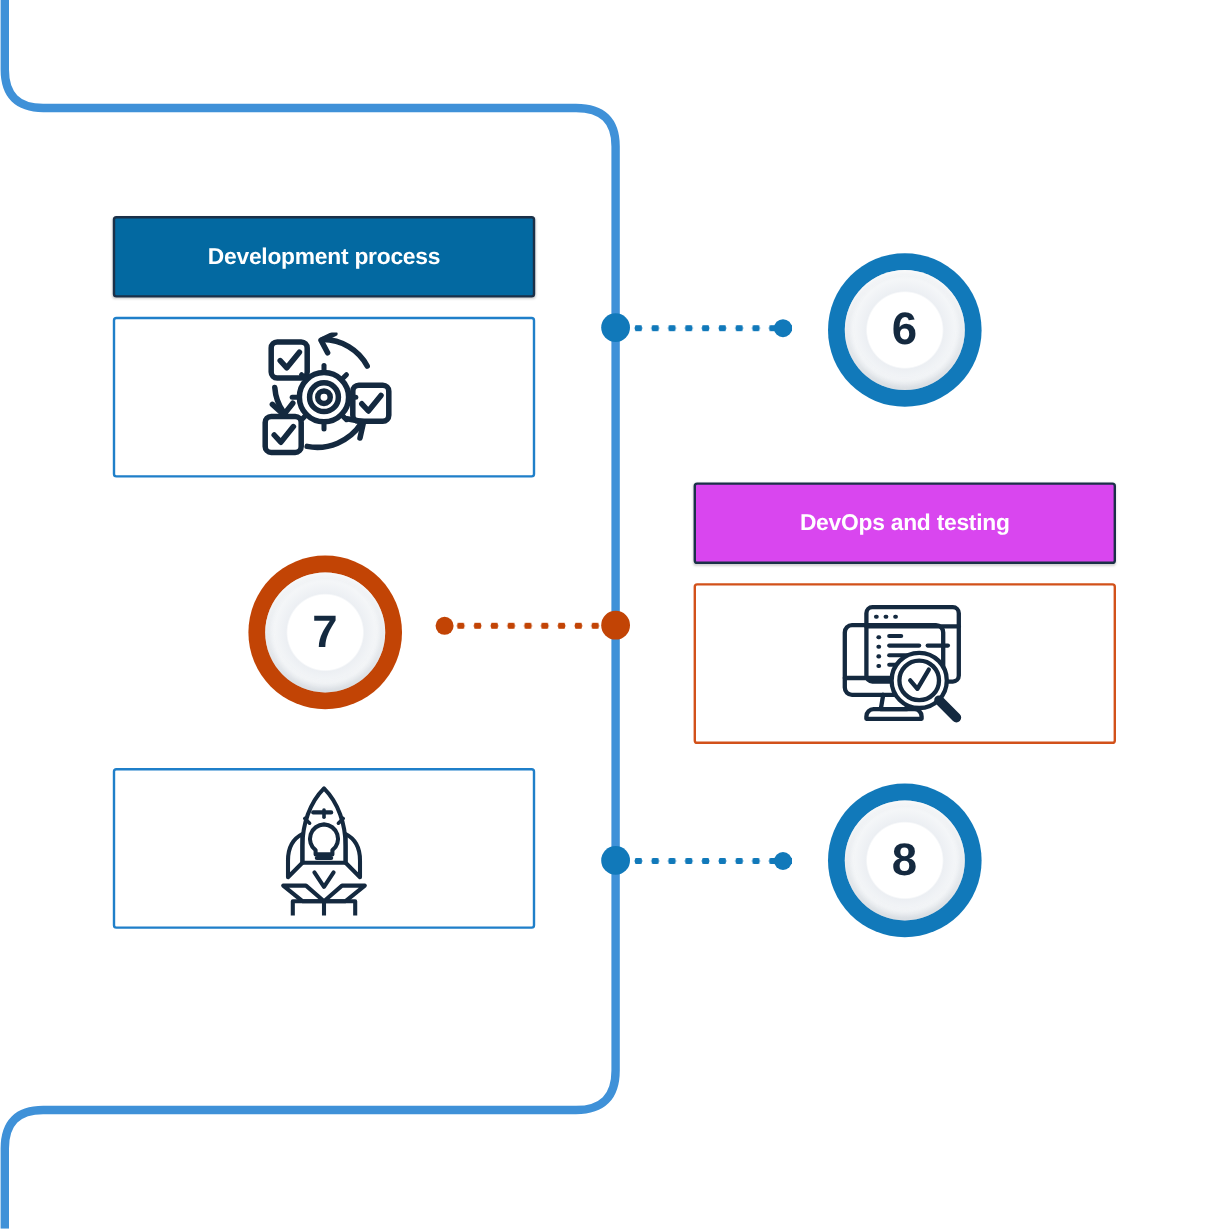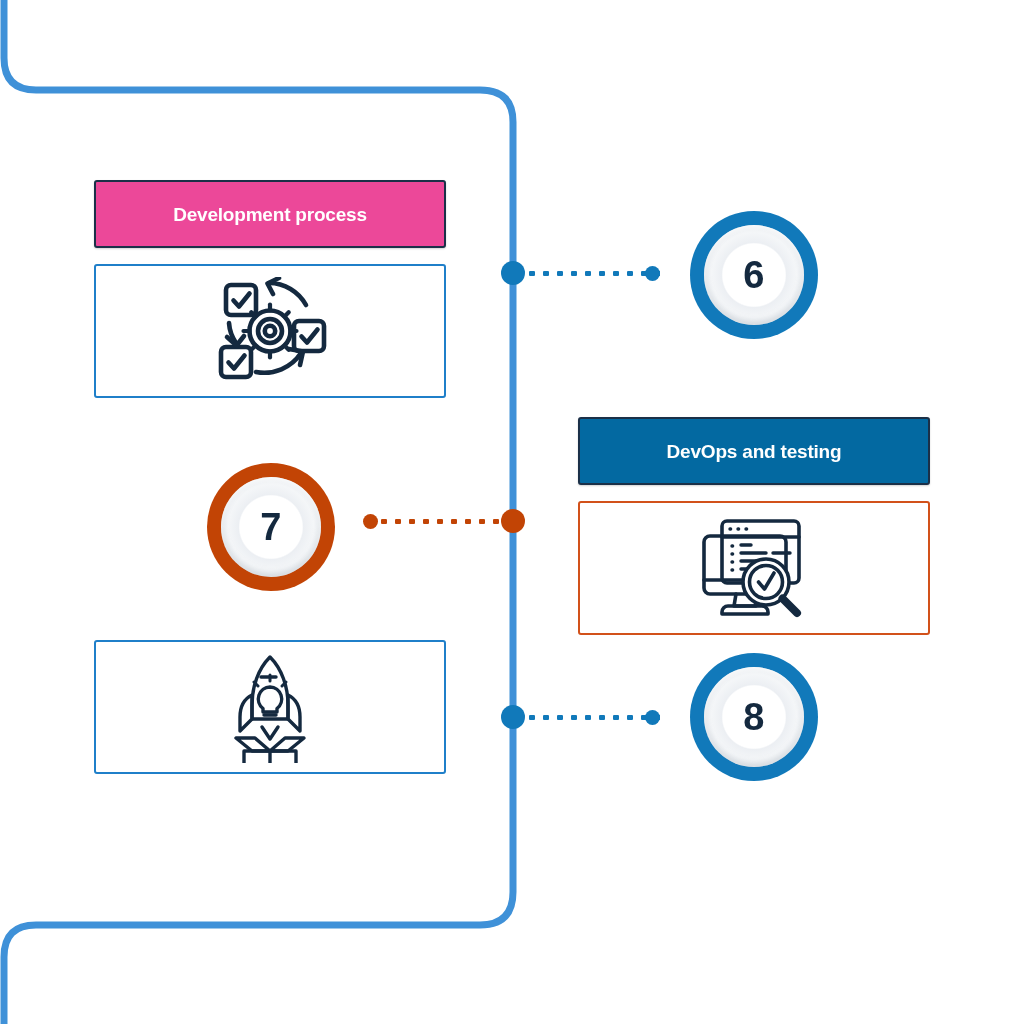--- a/index.html
+++ b/index.html
@@ -49,23 +49,23 @@
   }
   .card-body {
     box-sizing: border-box;
     background: #ffffff;
     border-radius: 3px;
     display: flex;
     align-items: center;
     justify-content: center;
   }
 
-  .theme-blue .card-header { background: #ec4899; }
+  .theme-blue .card-header { background: #0369a1; }
   .theme-blue .card-body   { border: 2px solid #1f7fc9; }
-  .theme-orange .card-header { background: #0369a1; margin-top: 15px; }
+  .theme-orange .card-header { background: #d946ef; }
   .theme-orange .card-body   { border: 2px solid #d2511a; }
 
   
   #card-development { left: 94px;  top: 180px; width: 352px; }
   #card-development .card-header { height: 68px; }
   #card-development .card-body   { height: 134px; margin-top: 16px; }
 
   #card-devops { left: 578px; top: 402px; width: 352px; }
   #card-devops .card-header { height: 68px; }
   #card-devops .card-body   { height: 134px; margin-top: 16px; }

